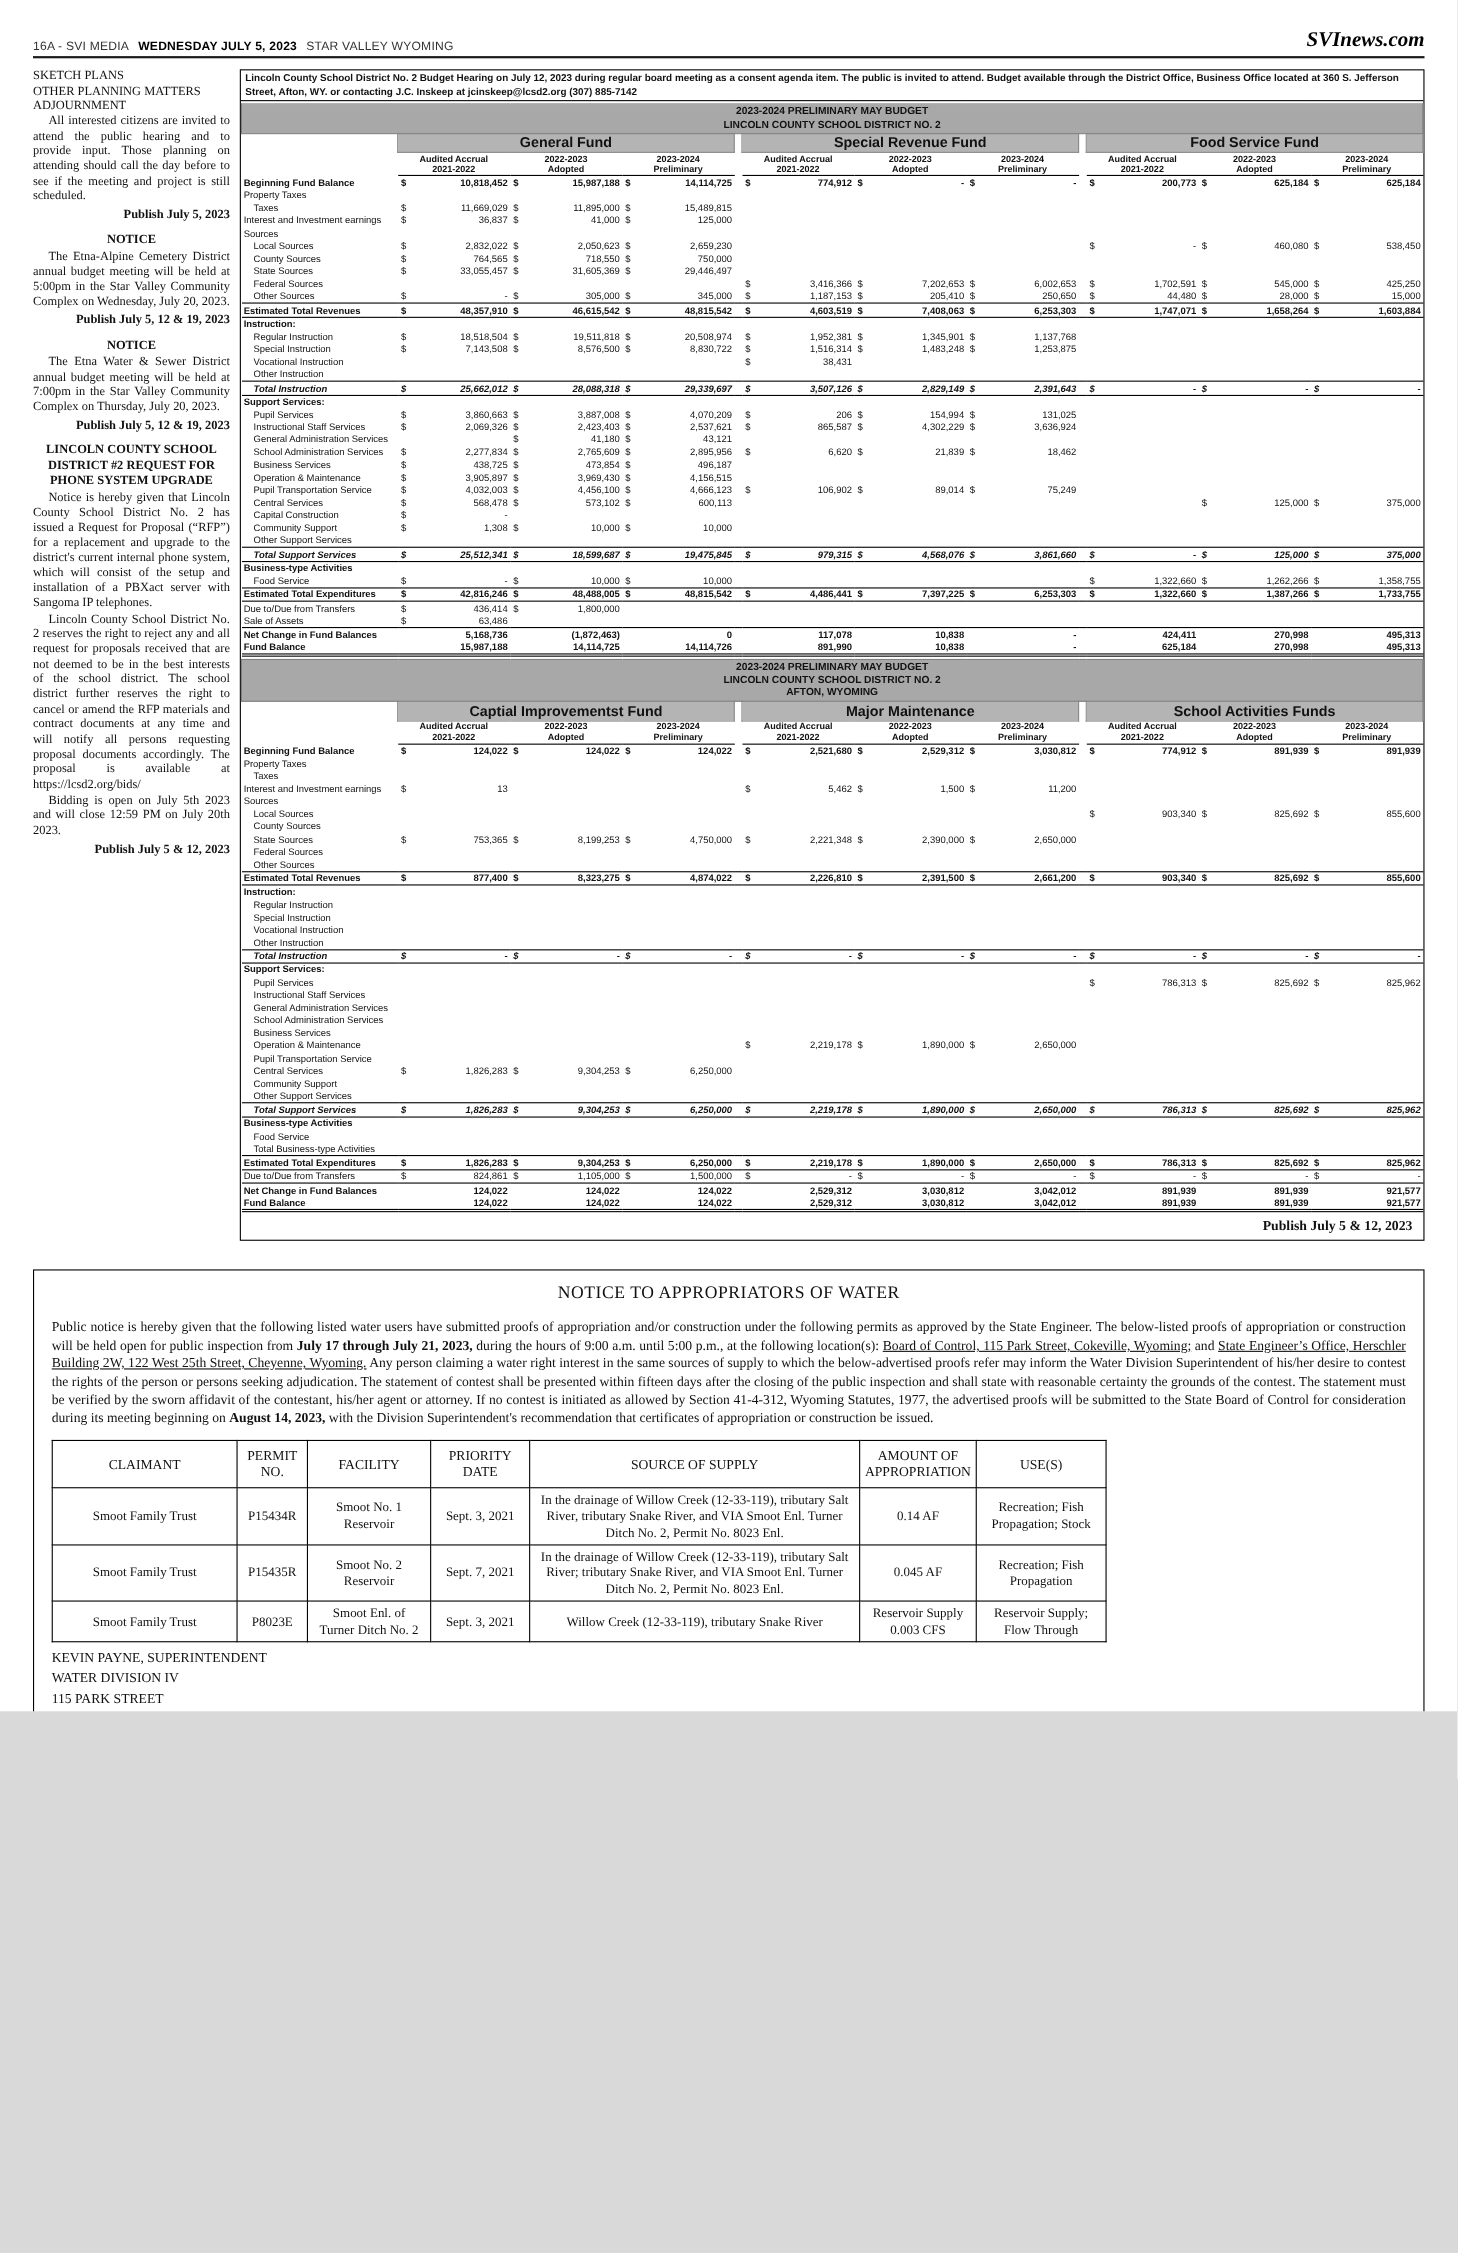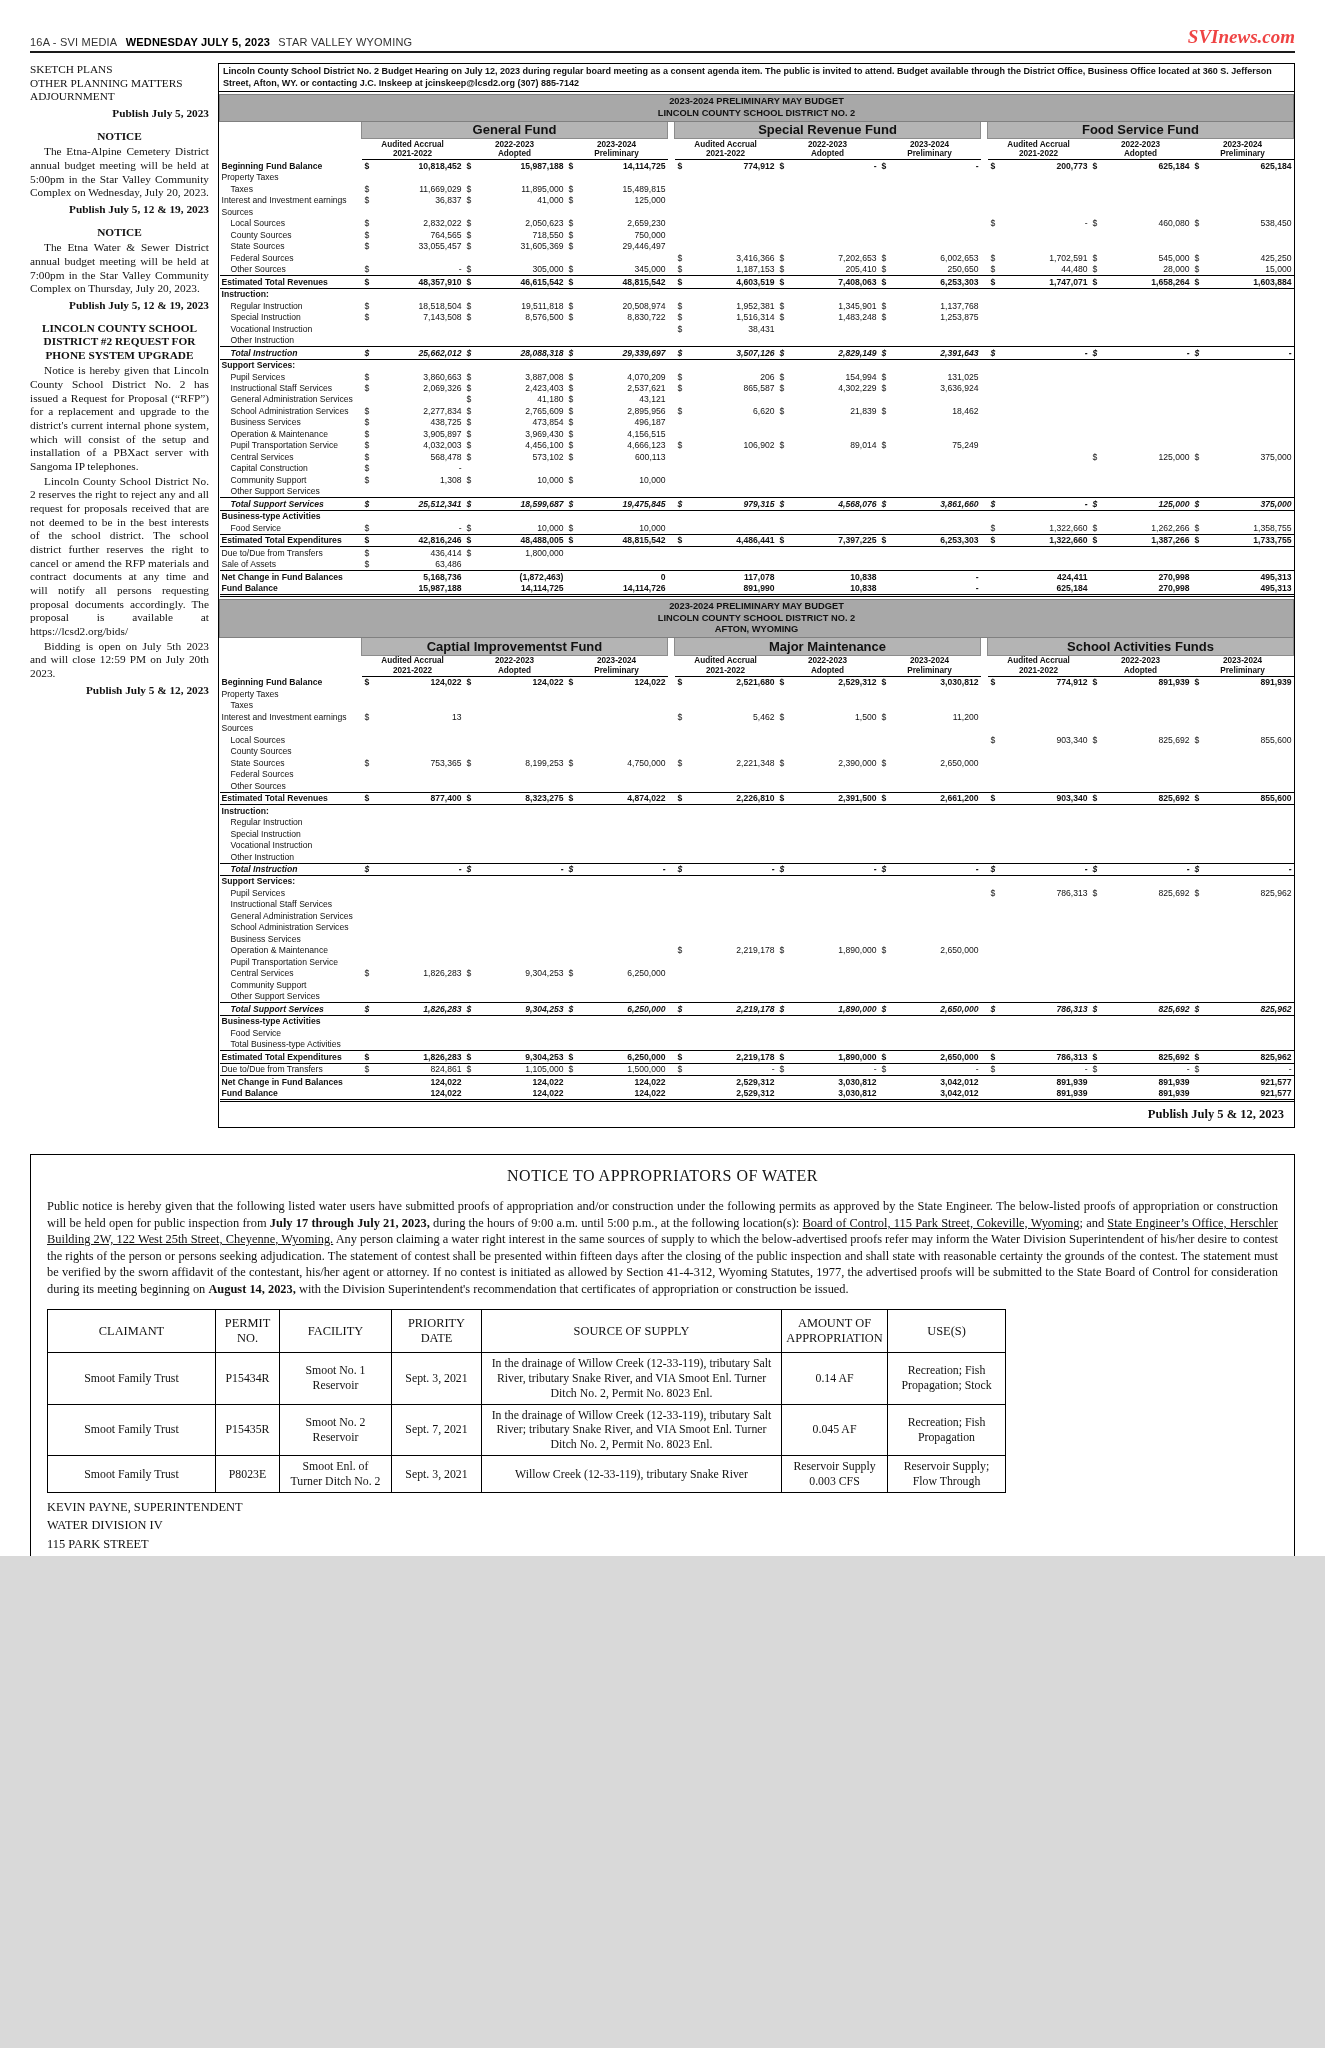--- a/index.html
+++ b/index.html
@@ -5,21 +5,21 @@
   *{margin:0;padding:0;box-sizing:border-box}
   html,body{background:#d9d9d9}
   .page{width:1325px;height:1556px;background:#ffffff;margin:0 auto;position:relative;
         padding:26px 30px 0 30px;font-family:"Liberation Serif",serif;color:#111;overflow:hidden}
   
   .masthead{display:flex;justify-content:space-between;align-items:flex-end;
             border-bottom:2px solid #1a1a1a;padding-bottom:3px}
   .mast-left{font-family:"Liberation Sans",sans-serif;font-size:11px;color:#333;letter-spacing:.2px}
   .mast-left span{margin-right:5px}
   .mast-left .b{font-weight:bold;color:#000}
-  .mast-right{font-family:"Liberation Serif",serif;font-weight:bold;font-style:italic;font-size:19px;color:#ef4444}
+  .mast-right{font-family:"Liberation Serif",serif;font-weight:bold;font-style:italic;font-size:19px;color:#000000}
   
   .content{display:flex;margin-top:10px;align-items:flex-start}
   .left-col{width:188px;flex:none;font-size:11.3px;line-height:1.21;text-align:justify;padding-right:9px}
   .lc-lines div{text-align:left}
   .lc-para{text-indent:14px;margin-bottom:1px;word-wrap:break-word;overflow-wrap:anywhere}
   .lc-heading{font-weight:bold;text-align:center;margin:6px 8px 2px}
   .lc-publish{font-weight:bold;text-align:right;margin:3px 0 9px;font-size:11.3px}
   
   .budget-area{flex:1;border:1px solid #000;align-self:flex-start;padding-bottom:3px;background:#fff}
   .preheader{font-family:"Liberation Sans",sans-serif;font-size:9px;font-weight:bold;line-height:1.3;
@@ -73,20 +73,21 @@
   </header>
 
   <div class="content">
 
     <aside class="left-col">
         <div class="lc-lines">
           <div>SKETCH PLANS</div>
           <div>OTHER PLANNING MATTERS</div>
           <div>ADJOURNMENT</div>
         </div>
+        <div class="lc-para">All interested citizens are invited to attend the public hearing and to provide input. Those planning on attending should call the day before to see if the meeting and project is still scheduled.</div>
         <div class="lc-publish">Publish July 5, 2023</div>
         <div class="lc-heading">NOTICE</div>
         <div class="lc-para">The Etna-Alpine Cemetery District annual budget meeting will be held at 5:00pm in the Star Valley Community Complex on Wednesday, July 20, 2023.</div>
         <div class="lc-publish">Publish July 5, 12 &amp; 19, 2023</div>
         <div class="lc-heading">NOTICE</div>
         <div class="lc-para">The Etna Water &amp; Sewer District annual budget meeting will be held at 7:00pm in the Star Valley Community Complex on Thursday, July 20, 2023.</div>
         <div class="lc-publish">Publish July 5, 12 &amp; 19, 2023</div>
         <div class="lc-heading">LINCOLN COUNTY SCHOOL DISTRICT #2 REQUEST FOR PHONE SYSTEM UPGRADE</div>
         <div class="lc-para">Notice is hereby given that Lincoln County School District No. 2 has issued a Request for Proposal (“RFP”) for a replacement and upgrade to the district's current internal phone system, which will consist of the setup and installation of a PBXact server with Sangoma IP telephones.</div>
         <div class="lc-para">Lincoln County School District No. 2 reserves the right to reject any and all request for proposals received that are not deemed to be in the best interests of the school district. The school district further reserves the right to cancel or amend the RFP materials and contract documents at any time and will notify all persons requesting proposal documents accordingly. The proposal is available at https://lcsd2.org/bids/</div>

